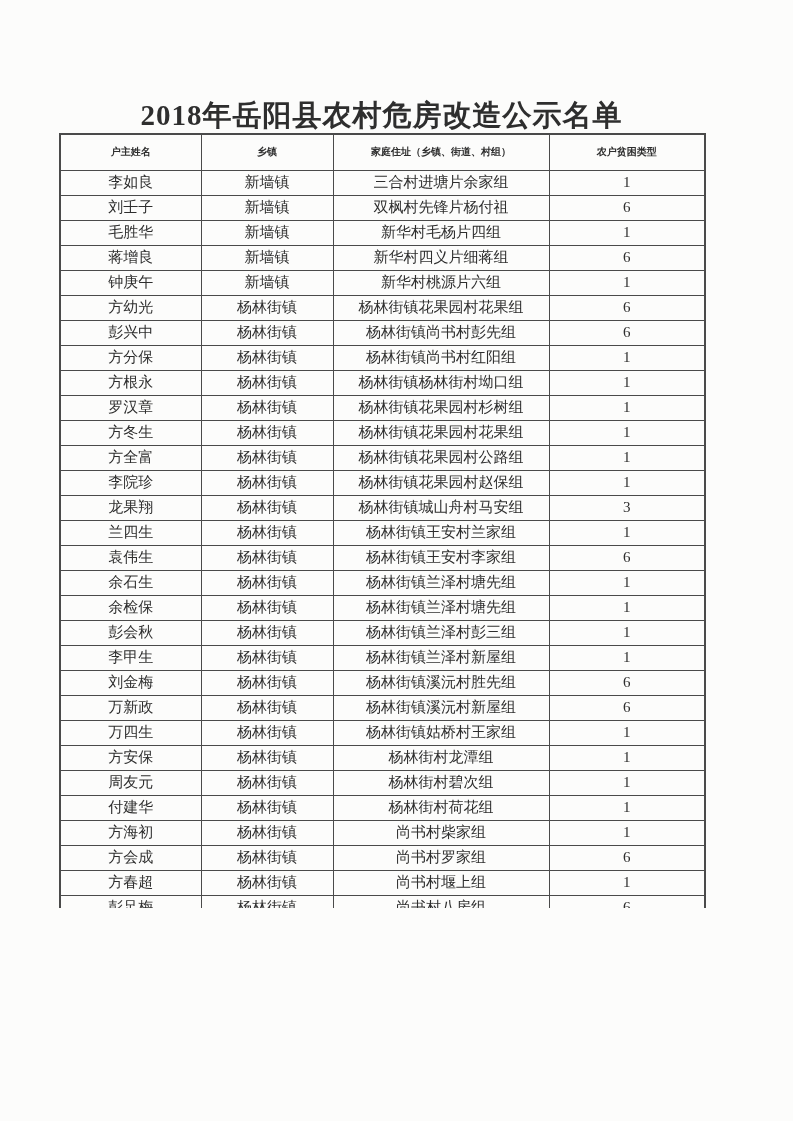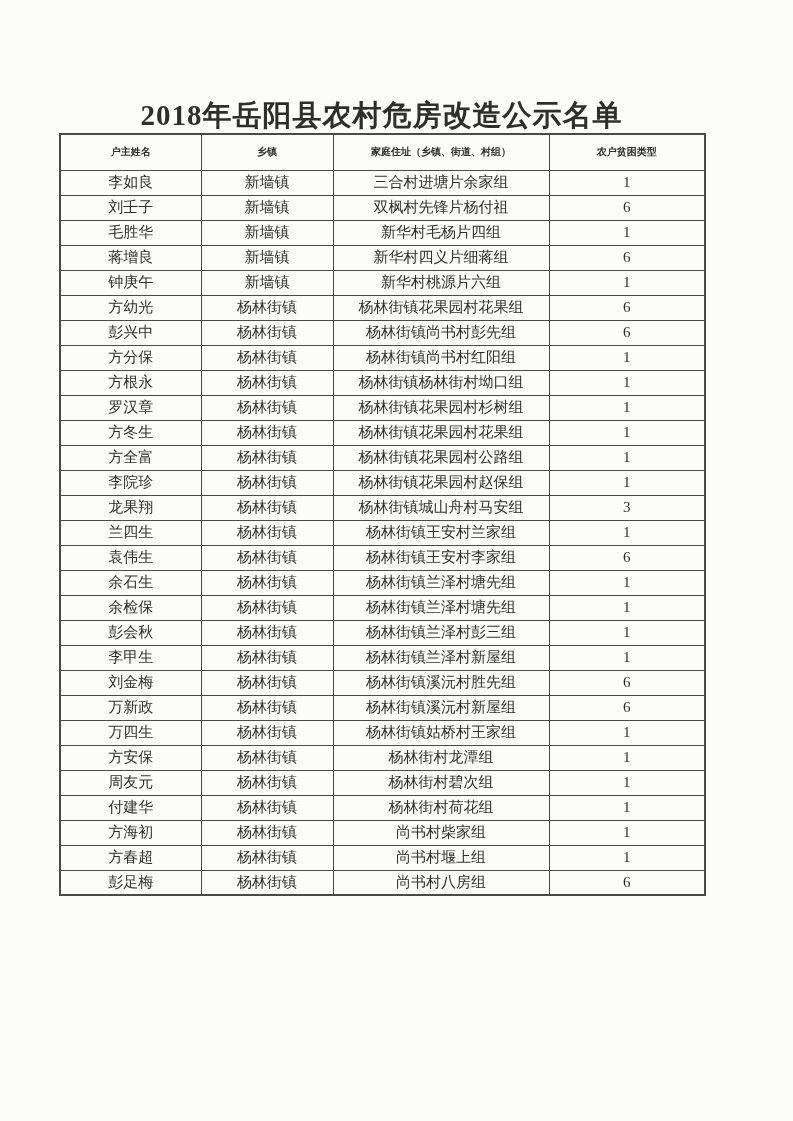--- a/index.html
+++ b/index.html
@@ -241,20 +241,26 @@
           <td>杨林街村荷花组</td>
           <td>1</td>
         </tr>
         <tr>
           <td>方海初</td>
           <td>杨林街镇</td>
           <td>尚书村柴家组</td>
           <td>1</td>
         </tr>
         <tr>
+          <td>方会成</td>
+          <td>杨林街镇</td>
+          <td>尚书村罗家组</td>
+          <td>6</td>
+        </tr>
+        <tr>
           <td>方春超</td>
           <td>杨林街镇</td>
           <td>尚书村堰上组</td>
           <td>1</td>
         </tr>
         <tr>
           <td>彭足梅</td>
           <td>杨林街镇</td>
           <td>尚书村八房组</td>
           <td>6</td>

